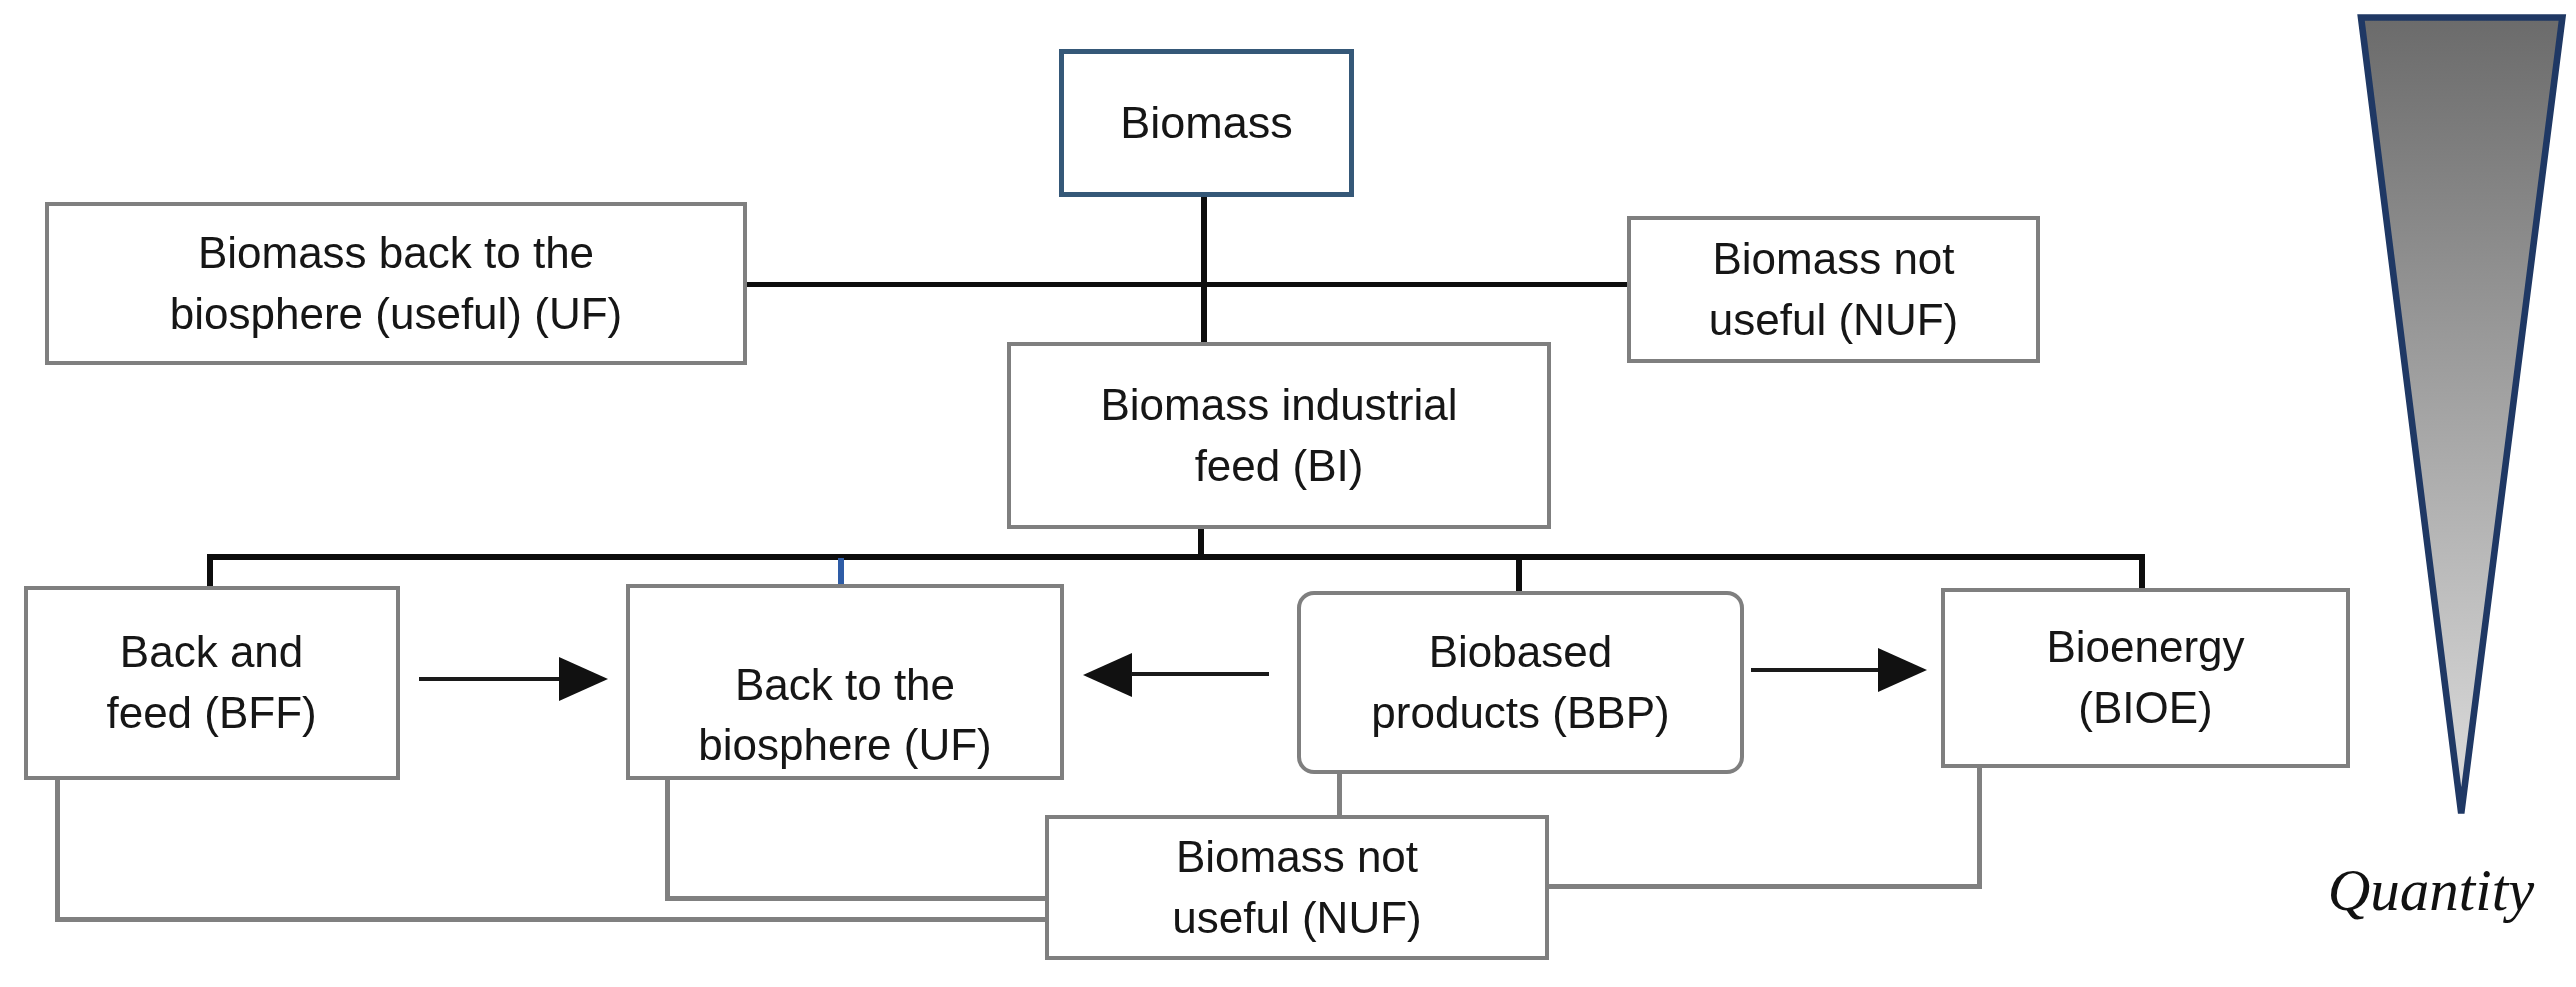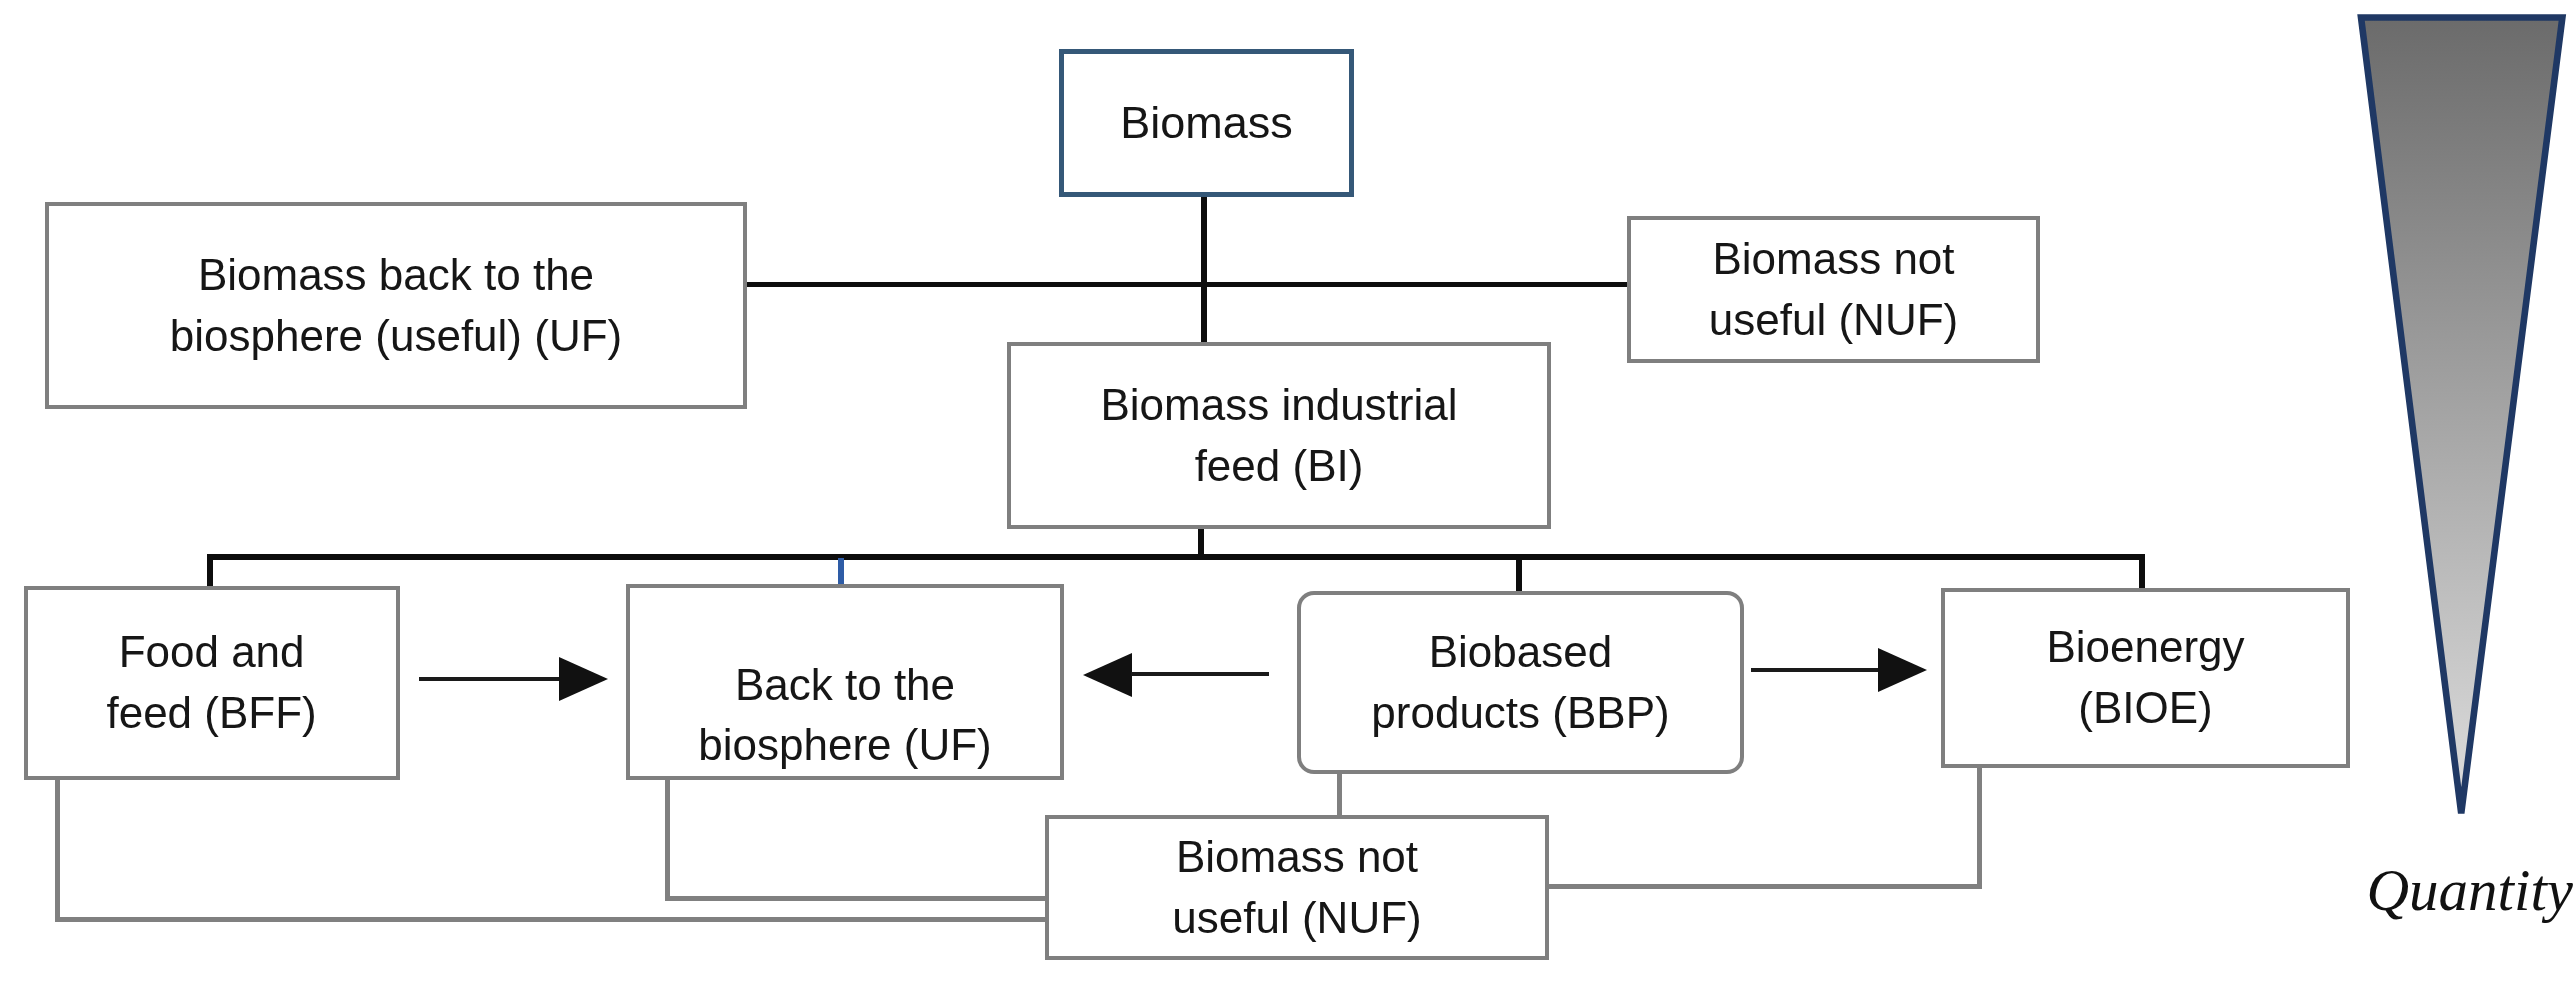--- a/index.html
+++ b/index.html
@@ -17,21 +17,21 @@
   .node.navy { border:5.7px solid #355878; font-size:45px; }
   .line { position:absolute; background:#0d0d0d; z-index:1; }
   .line.gray { background:#808080; }
   .line.blue { background:#2e5ca6; z-index:2; }
   .shaft { position:absolute; height:3.8px; background:#1a1a1a; z-index:2; }
   .arrowhead { position:absolute; width:0; height:0; z-index:2; }
   .arrowhead.right { border-top:22px solid transparent; border-bottom:22px solid transparent; border-left:49px solid #111111; }
   .arrowhead.left  { border-top:22px solid transparent; border-bottom:22px solid transparent; border-right:49px solid #111111; }
   .tri-wrap { position:absolute; left:2343px; top:7.6px; z-index:1; }
   .quantity {
-    position:absolute; left:2289px; top:856px; width:284px; text-align:right;
+    position:absolute; left:2289px; top:856px; width:284px; text-align:center;
     font-family:"Liberation Serif", serif; font-style:italic; font-size:59px; color:#111111; z-index:3;
   }
 </style>
 </head>
 <body>
 
 <div class="canvas">
 
   <div class="line" style="left:1201px; top:194px; width:5.7px; height:153px;"></div>
   <div class="line" style="left:745px; top:282px; width:883px; height:4.7px;"></div>
@@ -57,37 +57,37 @@
   <div class="arrowhead left" style="left:1083px; top:653px;"></div>
   <div class="shaft" style="left:1131px; top:672px; width:138px;"></div>
 
   <div class="shaft" style="left:1751px; top:668px; width:129px;"></div>
   <div class="arrowhead right" style="left:1878px; top:648px;"></div>
 
   <div class="node navy" style="left:1059px; top:49px; width:295px; height:148px;">
     <span>Biomass</span>
   </div>
 
-  <div class="node" style="left:45px; top:202px; width:702px; height:207px;">
+  <div class="node" style="left:45px; top:202px; width:702px; height:163px;">
     <span>Biomass back to the
 biosphere (useful) (UF)</span>
   </div>
 
   <div class="node" style="left:1627px; top:216px; width:413px; height:147px;">
     <span>Biomass not
 useful (NUF)</span>
   </div>
 
   <div class="node" style="left:1007px; top:342px; width:544px; height:187px;">
     <span>Biomass industrial
 feed (BI)</span>
   </div>
 
   <div class="node" style="left:23.6px; top:586px; width:376px; height:194px;">
-    <span>Food and
+    <span>Back and
 feed (BFF)</span>
   </div>
 
   <div class="node" style="left:626px; top:584px; width:438px; height:196px;align-items:flex-end;">
     <span>Back to the
 biosphere (UF)</span>
   </div>
 
   <div class="node" style="left:1297px; top:591px; width:447px; height:183px;border-radius:17px;">
     <span>Biobased

